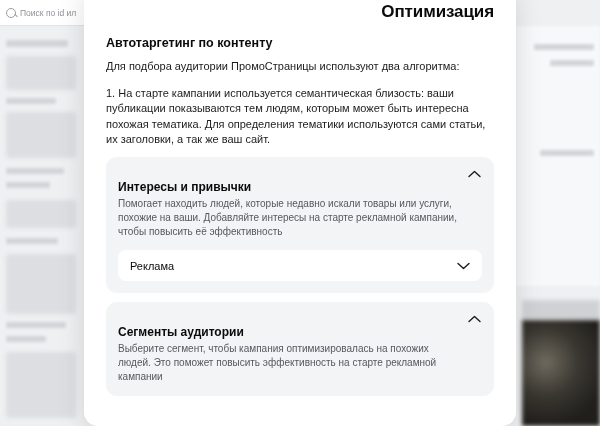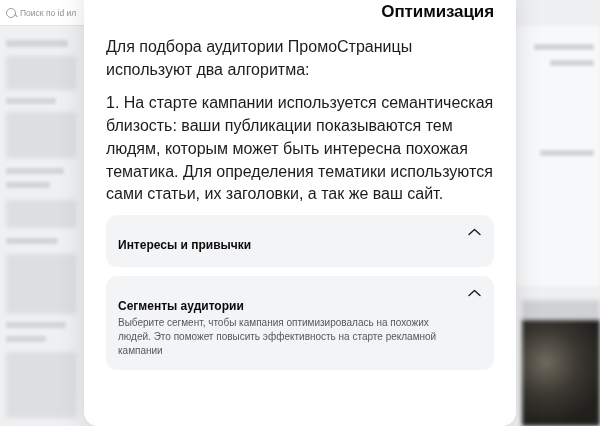--- a/index.html
+++ b/index.html
@@ -121,21 +121,21 @@
   }
 
   .section-head {
     font-size: 12.5px;
     font-weight: bold;
     color: #0b0b0c;
     margin: 0 0 9px 0;
   }
 
   .para {
-    font-size: 16px;
+    font-size: 11px;
     line-height: 1.42;
     color: #1b1c1e;
     margin: 0 0 9px 0;
   }
   .para.small-gap { margin-bottom: 11px; }
 
   .card {
     background: #f3f4f6;
     border-radius: 11px;
     padding: 11px 12px 12px 12px;
@@ -226,32 +226,42 @@
     <div class="bg-line" style="right:6px; top:60px;  width:44px; height:6px;"></div>
     <div class="bg-line" style="right:6px; top:150px; width:54px; height:6px;"></div>
     <div class="bg-photo-strip"></div>
     <div class="bg-photo"></div>
   </div>
 
   <div class="modal">
 
     <div class="modal-title">Оптимизация</div>
 
+    <div class="section-head">Автотаргетинг по контенту</div>
 
     <p class="para small-gap">Для подбора аудитории ПромоСтраницы используют два алгоритма:</p>
     <p class="para">1. На старте кампании используется семантическая близость: ваши публикации показываются тем людям, которым может быть интересна похожая тематика. Для определения тематики используются сами статьи, их заголовки, а так же ваш сайт.</p>
 
     <div class="card">
       <div class="chevron">
         <svg width="13" height="8" viewBox="0 0 13 8">
           <path d="M1 6.5 L6.5 1.5 L12 6.5" fill="none" stroke="#1b1c1e" stroke-width="1.4" stroke-linecap="round" stroke-linejoin="round"></path>
         </svg>
       </div>
       <div class="card-title">Интересы и привычки</div>
-
+      <p class="card-desc">Помогает находить людей, которые недавно искали товары или услуги, похожие на ваши. Добавляйте интересы на старте рекламной кампании, чтобы повысить её эффективность</p>
+
+      <div class="select-box">
+        <span>Реклама</span>
+        <span>
+          <svg width="13" height="8" viewBox="0 0 13 8">
+            <path d="M1 1.5 L6.5 6.5 L12 1.5" fill="none" stroke="#1b1c1e" stroke-width="1.4" stroke-linecap="round" stroke-linejoin="round"></path>
+          </svg>
+        </span>
+      </div>
 
     </div>
 
     <div class="card">
       <div class="chevron">
         <svg width="13" height="8" viewBox="0 0 13 8">
           <path d="M1 6.5 L6.5 1.5 L12 6.5" fill="none" stroke="#1b1c1e" stroke-width="1.4" stroke-linecap="round" stroke-linejoin="round"></path>
         </svg>
       </div>
       <div class="card-title">Сегменты аудитории</div>

